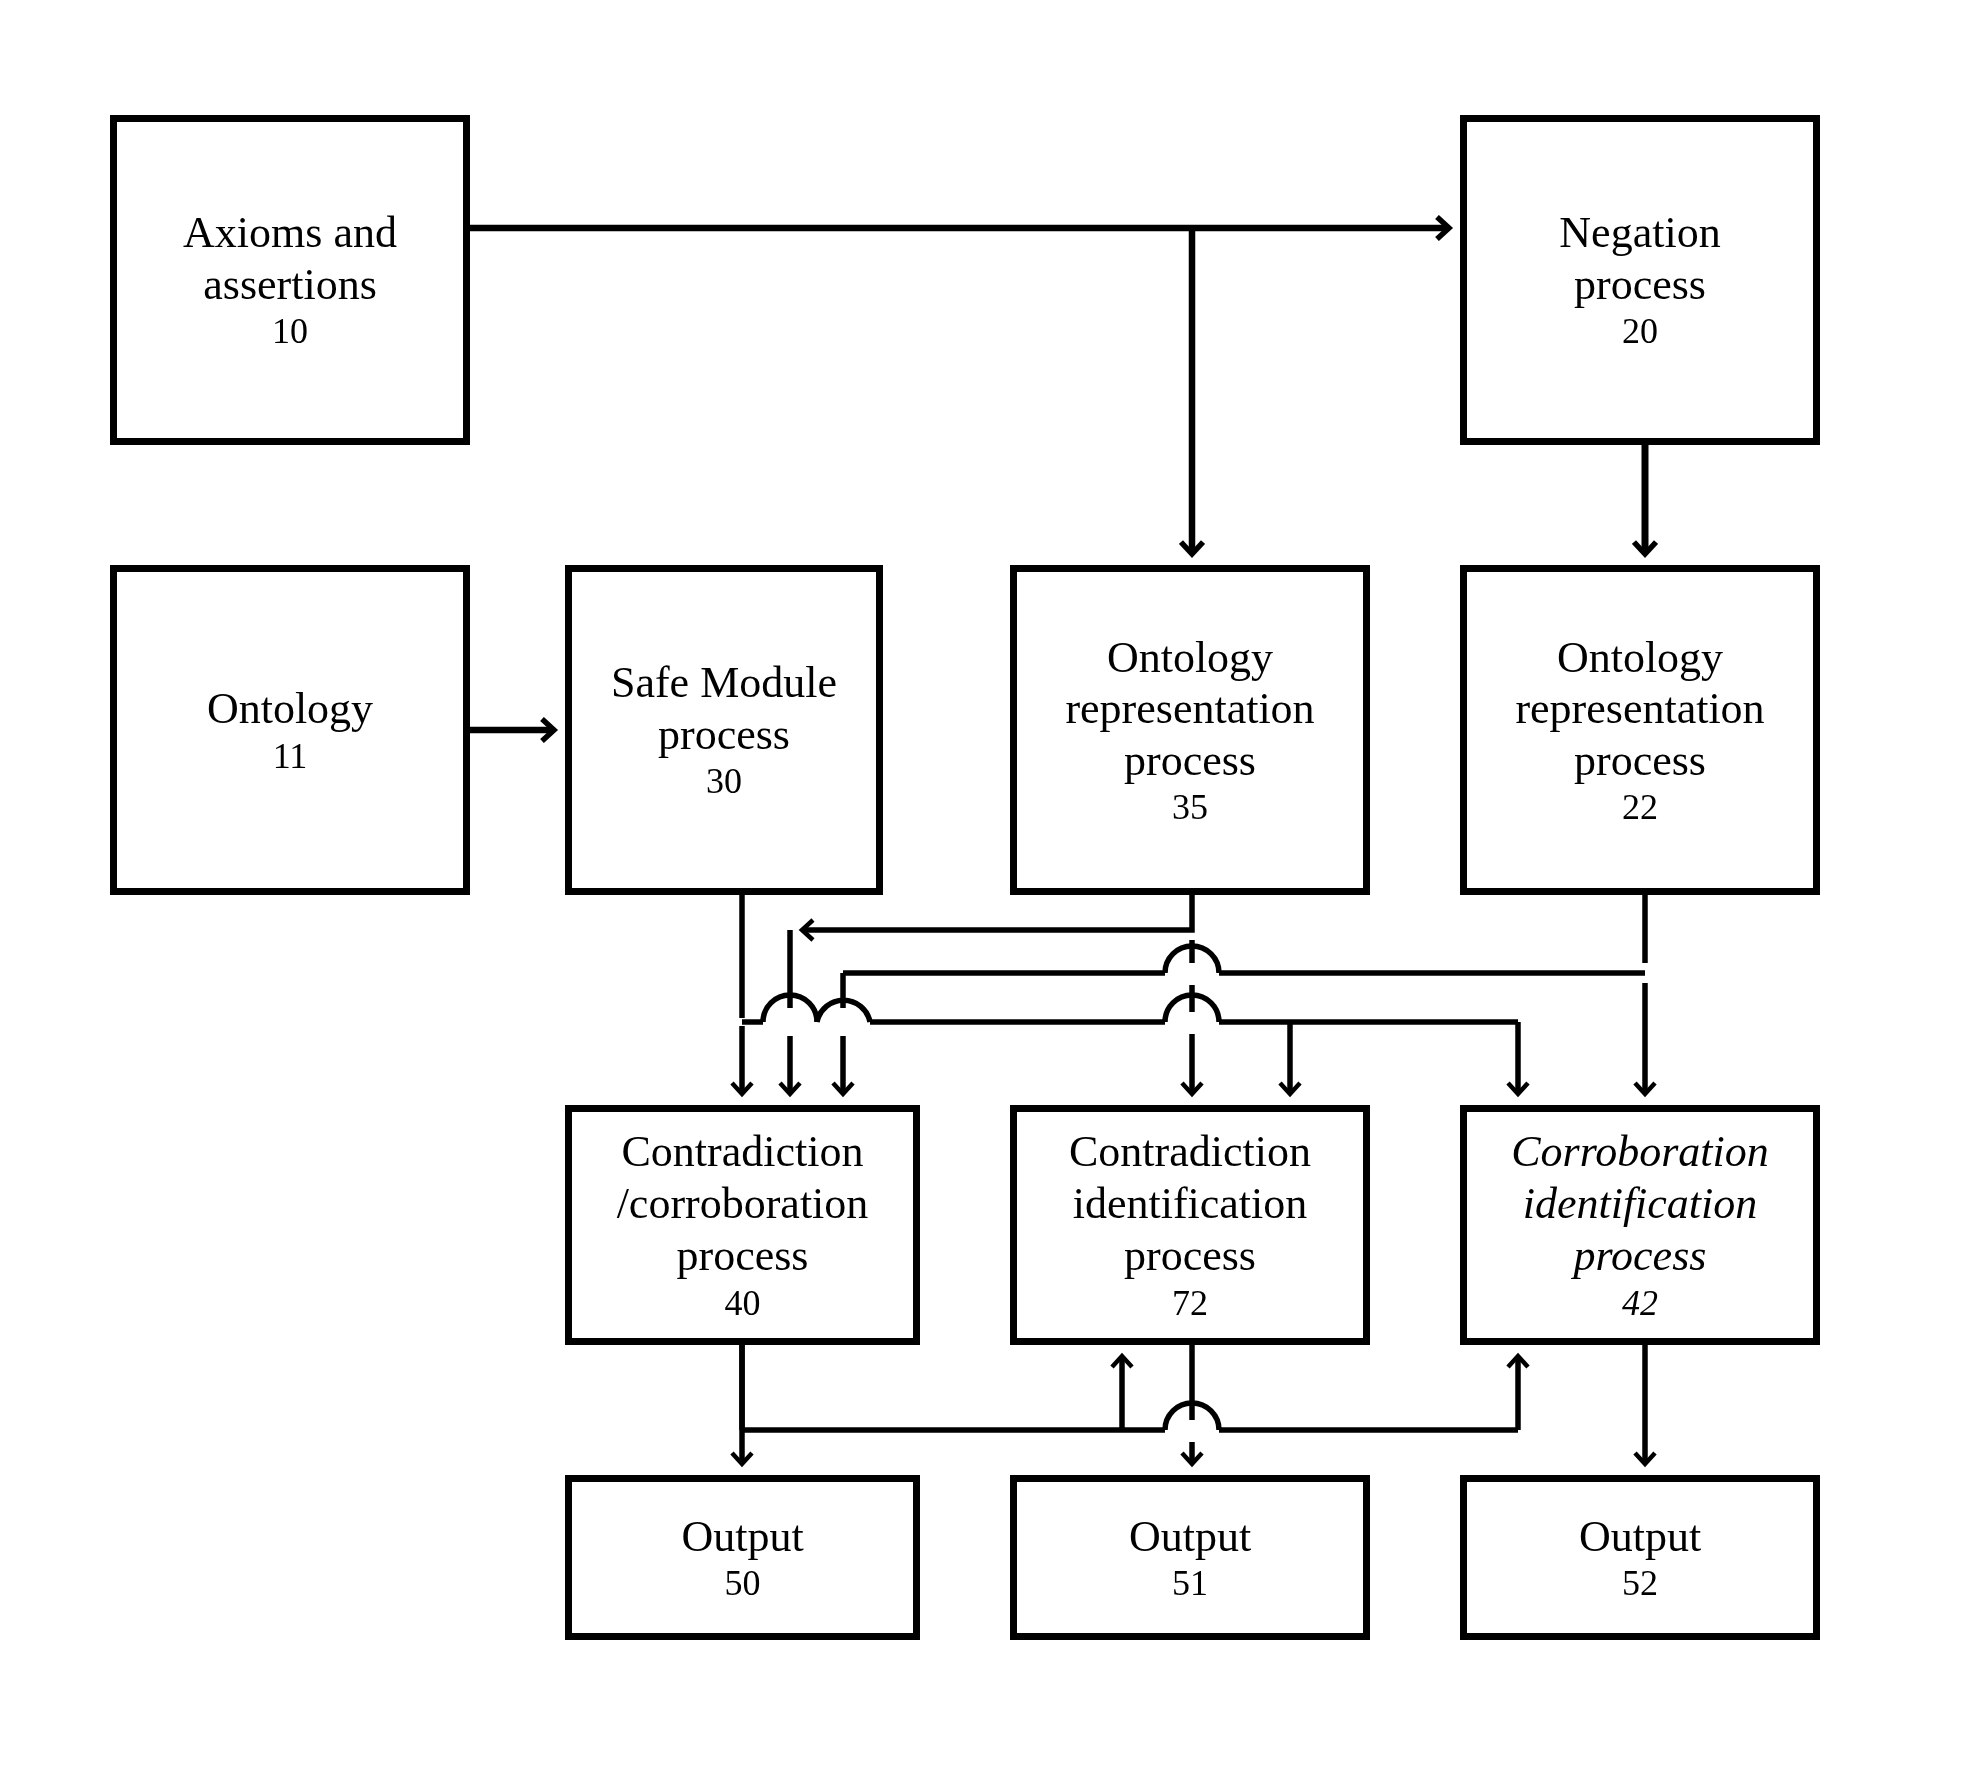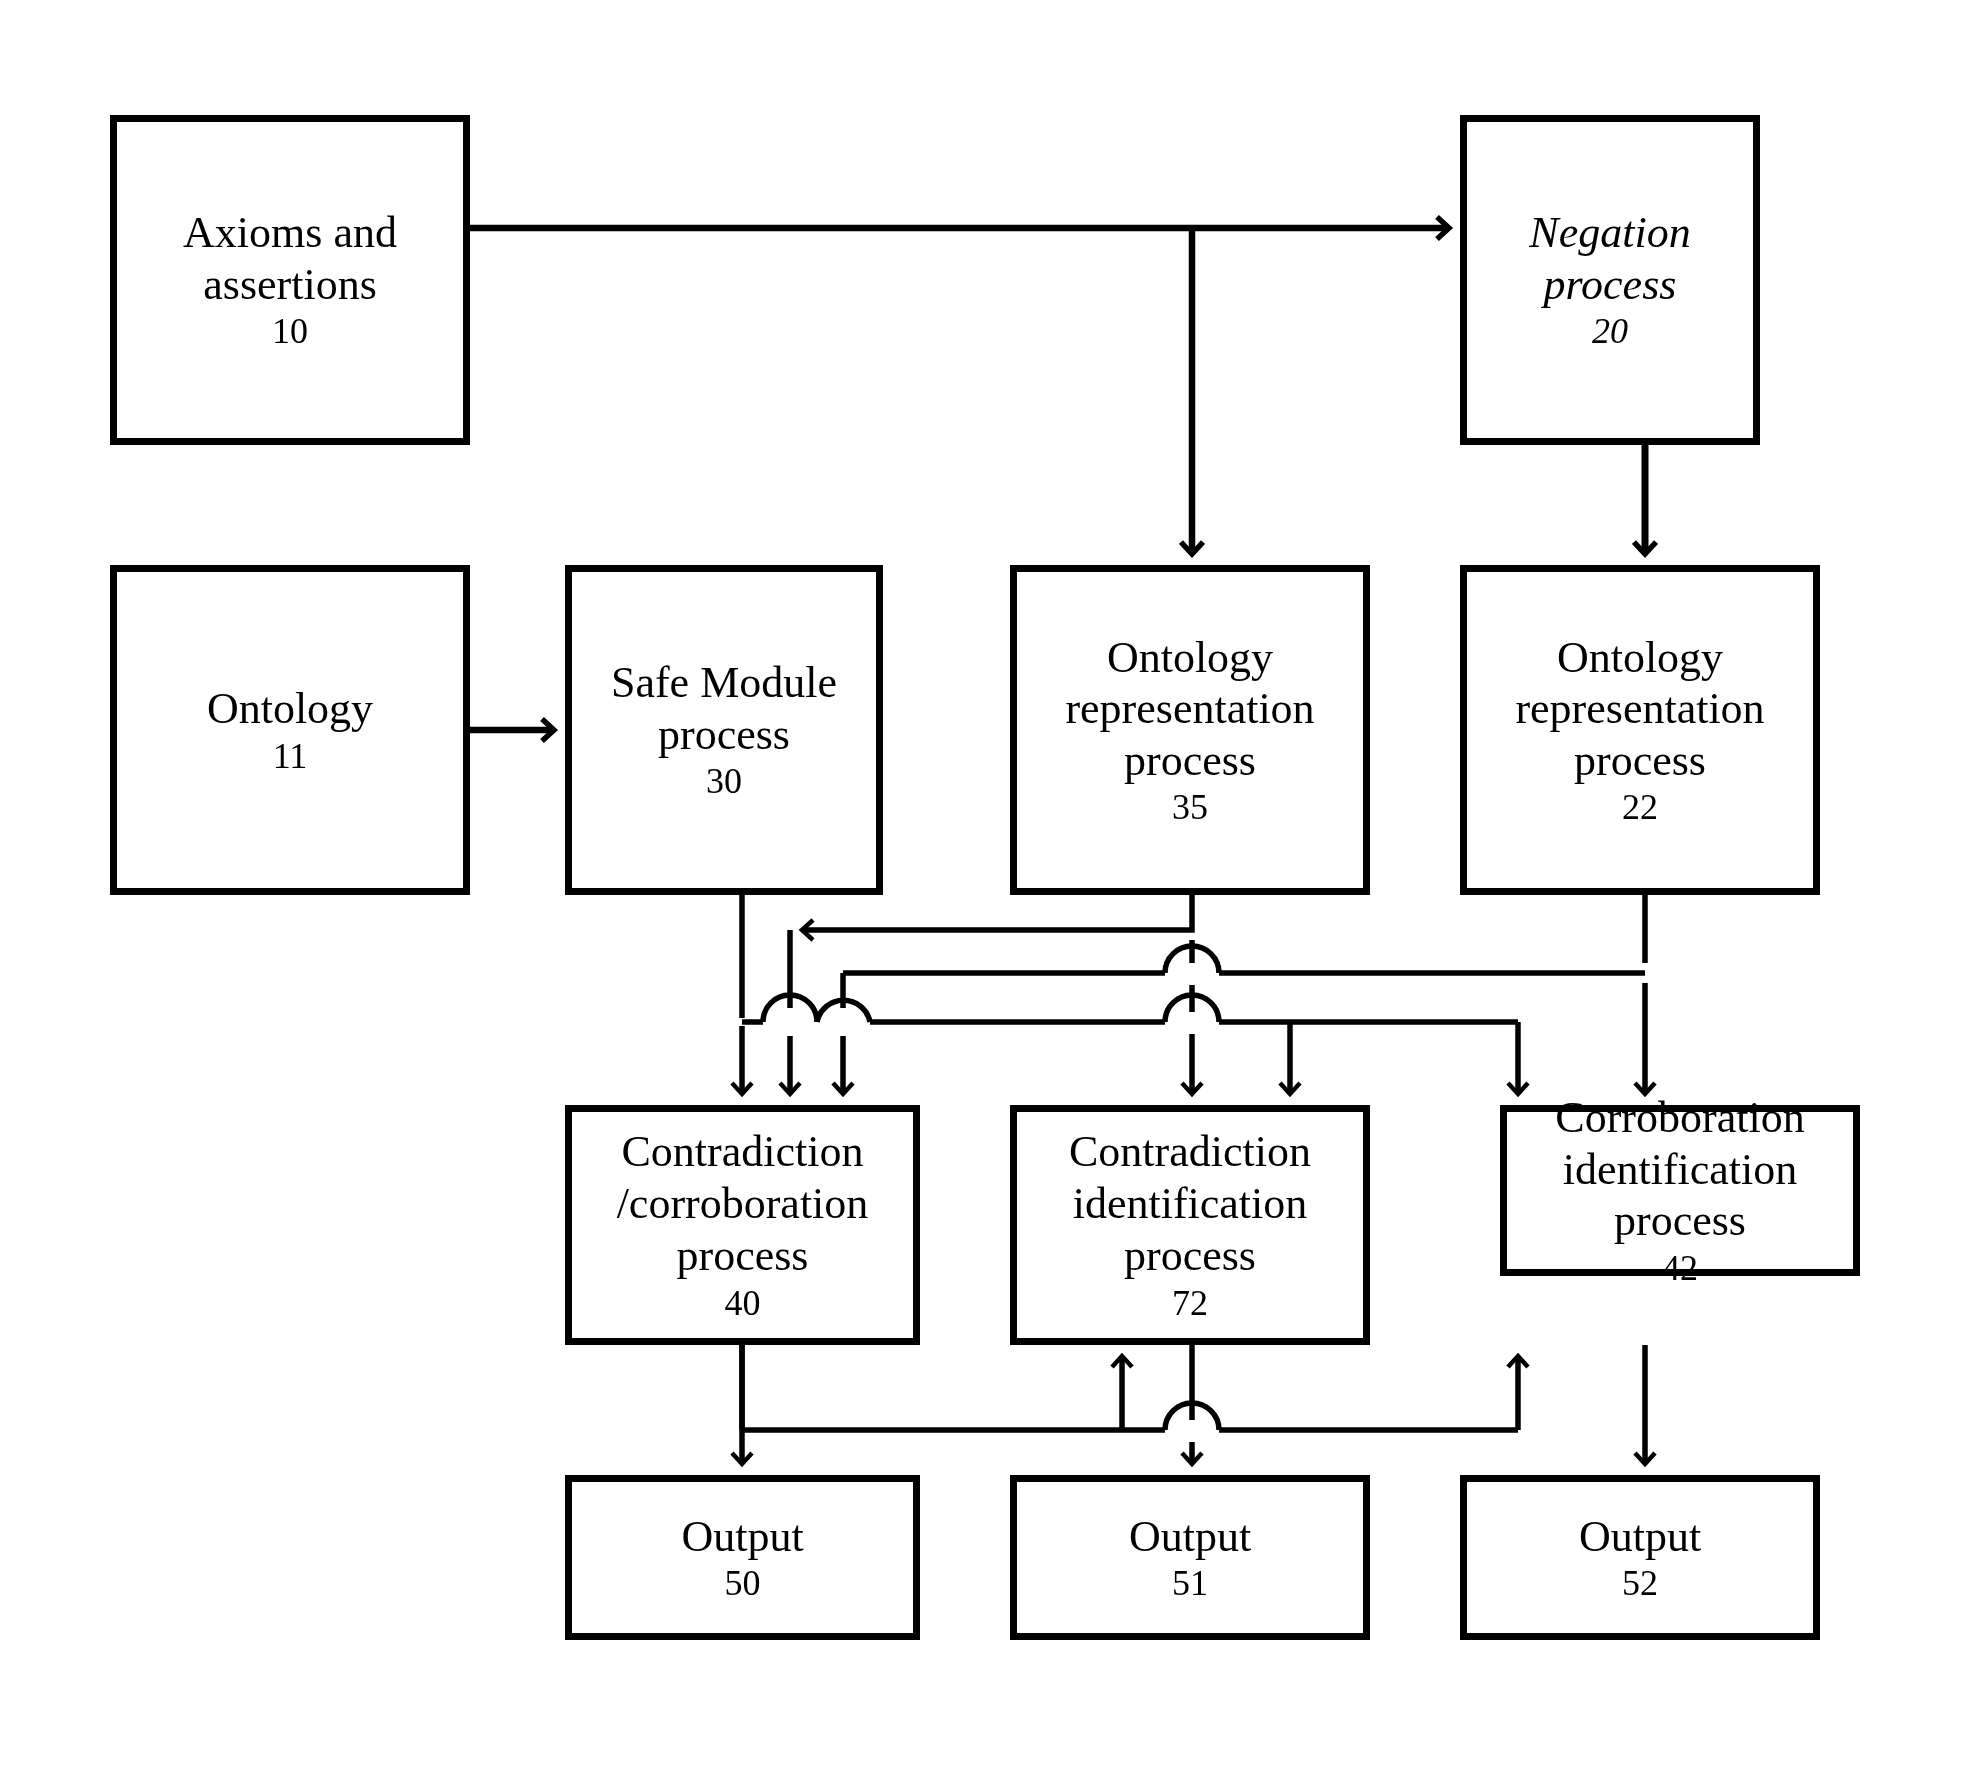--- a/index.html
+++ b/index.html
@@ -161,21 +161,21 @@
 
     </g>
   </svg>
 
   <div class="node-box" style="left:110px; top:115px; width:360px; height:330px;">
     <span class="node-line">Axioms and</span>
     <span class="node-line">assertions</span>
     <span class="node-num">10</span>
   </div>
 
-  <div class="node-box" style="left:1460px; top:115px; width:300px; height:330px;font-style:italic;">
+  <div class="node-box" style="left:1460px; top:115px; width:360px; height:330px;">
     <span class="node-line">Negation</span>
     <span class="node-line">process</span>
     <span class="node-num">20</span>
   </div>
 
   <div class="node-box" style="left:110px; top:565px; width:360px; height:330px;">
     <span class="node-line">Ontology</span>
     <span class="node-num">11</span>
   </div>
 
@@ -206,21 +206,21 @@
     <span class="node-num">40</span>
   </div>
 
   <div class="node-box compact" style="left:1010px; top:1105px; width:360px; height:240px;">
     <span class="node-line">Contradiction</span>
     <span class="node-line">identification</span>
     <span class="node-line">process</span>
     <span class="node-num">72</span>
   </div>
 
-  <div class="node-box compact" style="left:1500px; top:1105px; width:360px; height:171px;">
+  <div class="node-box compact" style="left:1460px; top:1105px; width:360px; height:240px;font-style:italic;">
     <span class="node-line">Corroboration</span>
     <span class="node-line">identification</span>
     <span class="node-line">process</span>
     <span class="node-num">42</span>
   </div>
 
   <div class="node-box" style="left:565px; top:1475px; width:355px; height:165px;">
     <span class="node-line">Output</span>
     <span class="node-num">50</span>
   </div>

